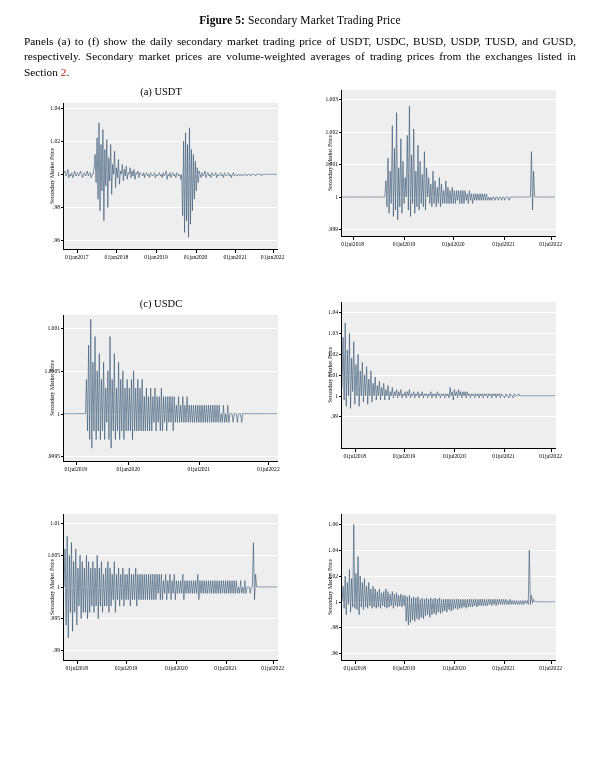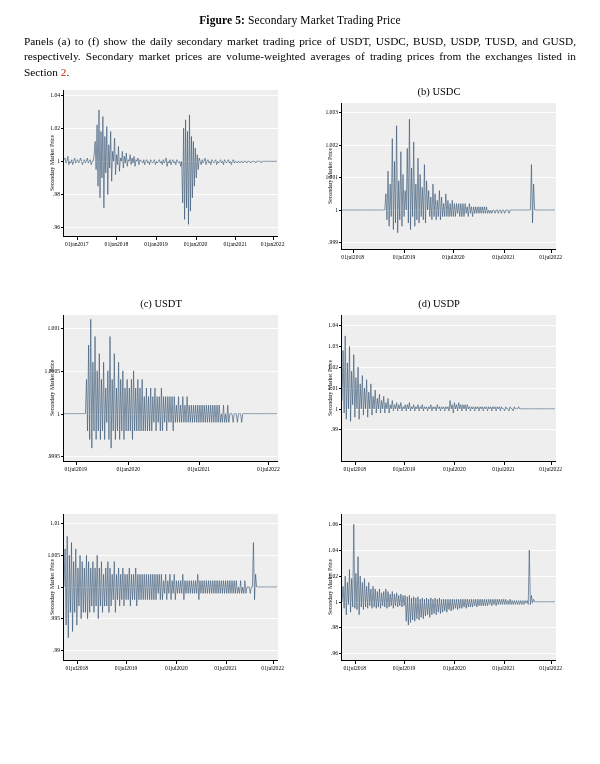--- a/index.html
+++ b/index.html
@@ -135,20 +135,21 @@
     <span>Secondary Market Trading Price</span>
   </div>
 
   <p class="caption">
     <span>Panels (a) to (f) show the daily secondary market trading price of USDT, USDC, BUSD, USDP, TUSD, and GUSD, respectively.  Secondary market prices are volume-weighted averages of trading prices from the exchanges listed in Section </span><span class="ref">2</span><span>.</span>
   </p>
 
   <div class="grid">
 
     <div class="panel">
+      <div class="panel-title">(a) USDT</div>
       <div class="plotwrap">
         <div class="plot">
             <div class="gridline" style="top: 137.705px;"></div>
             <div class="gridline" style="top: 104.523px;"></div>
             <div class="gridline" style="top: 71.3409px;"></div>
             <div class="gridline" style="top: 38.1591px;"></div>
             <div class="gridline" style="top: 4.97727px;"></div>
             <svg viewBox="0 0 214 146" preserveAspectRatio="none">
               <polyline points="0.00,69.68 0.97,68.02 1.95,73.00 2.92,71.34 3.89,66.36 4.86,74.66 5.84,71.34 6.81,73.00 7.78,69.68 8.75,74.66 9.73,71.34 10.70,68.02 11.67,73.00 12.64,71.34 13.62,69.68 14.59,73.00 15.56,71.34 16.53,68.02 17.51,71.34 18.48,74.66 19.45,71.34 20.42,69.68 21.40,73.00 22.37,71.34 23.34,68.02 24.32,73.00 25.29,71.34 26.26,69.68 27.23,74.66 28.21,71.34 29.18,71.34 30.15,64.70 31.12,51.43 32.10,79.64 33.07,34.84 34.04,96.23 35.01,19.91 35.99,107.84 36.96,41.48 37.93,87.93 38.90,26.55 39.88,117.80 40.85,46.45 41.82,82.95 42.79,36.50 43.77,104.52 44.74,54.75 45.71,77.98 46.68,41.48 47.66,91.25 48.63,61.39 49.60,71.34 50.58,48.11 51.55,84.61 52.52,64.70 53.49,74.66 54.47,56.41 55.44,81.30 56.41,68.02 57.38,71.34 58.36,61.39 59.33,77.98 60.30,66.36 61.27,73.00 62.25,63.05 63.22,76.32 64.19,69.68 65.16,71.34 66.14,64.70 67.11,74.66 68.08,68.02 69.05,73.00 70.03,66.36 71.00,76.32 71.97,69.68 72.95,71.34 73.92,68.02 74.89,74.66 75.86,69.68 76.84,71.34 77.81,71.34 78.78,73.00 79.75,69.68 80.73,74.66 81.70,71.34 82.67,69.68 83.64,73.00 84.62,71.34 85.59,74.66 86.56,69.68 87.53,71.34 88.51,73.00 89.48,71.34 90.45,69.68 91.42,74.66 92.40,71.34 93.37,73.00 94.34,71.34 95.32,69.68 96.29,73.00 97.26,71.34 98.23,74.66 99.21,69.68 100.18,73.00 101.15,71.34 102.12,68.02 103.10,76.32 104.07,71.34 105.04,73.00 106.01,69.68 106.99,74.66 107.96,71.34 108.93,69.68 109.90,73.00 110.88,71.34 111.85,74.66 112.82,69.68 113.79,71.34 114.77,73.00 115.74,71.34 116.71,76.32 117.68,71.34 118.66,112.82 119.63,38.16 120.60,129.41 121.58,29.86 122.55,117.80 123.52,41.48 124.49,134.39 125.47,24.89 126.44,121.11 127.41,46.45 128.38,107.84 129.36,51.43 130.33,96.23 131.30,58.07 132.27,87.93 133.25,64.70 134.22,79.64 135.19,68.02 136.16,71.34 137.14,74.66 138.11,69.68 139.08,73.00 140.05,71.34 141.03,68.02 142.00,74.66 142.97,71.34 143.95,69.68 144.92,73.00 145.89,71.34 146.86,74.66 147.84,69.68 148.81,71.34 149.78,73.00 150.75,71.34 151.73,69.68 152.70,74.66 153.67,71.34 154.64,73.00 155.62,71.34 156.59,69.68 157.56,73.00 158.53,71.34 159.51,74.66 160.48,69.68 161.45,71.34 162.42,73.00 163.40,71.34 164.37,69.68 165.34,73.00 166.32,71.34 167.29,74.66 168.26,71.34 169.23,69.68 170.21,73.00 171.18,71.34 172.15,71.34 173.12,73.00 174.10,71.34 175.07,71.34 176.04,73.00 177.01,71.34 177.99,71.34 178.96,73.00 179.93,71.34 180.90,71.34 181.88,71.34 182.85,73.00 183.82,71.34 184.79,71.34 185.77,71.34 186.74,73.00 187.71,71.34 188.68,71.34 189.66,71.34 190.63,71.34 191.60,73.00 192.58,71.34 193.55,71.34 194.52,71.34 195.49,71.34 196.47,71.34 197.44,73.00 198.41,71.34 199.38,71.34 200.36,71.34 201.33,71.34 202.30,71.34 203.27,71.34 204.25,71.34 205.22,71.34 206.19,71.34 207.16,71.34 208.14,71.34 209.11,71.34 210.08,71.34 211.05,71.34 212.03,71.34 213.00,71.34" fill="none" stroke="#2f4f6f" stroke-width="0.6"></polyline>
             </svg>
@@ -175,21 +176,20 @@
           <div class="xtickmark" style="left: 173.61px; top: 151px;"></div>
           <div class="xtick" style="left: 213.2px; top: 155px;">01jan2021</div>
           <div class="xtickmark" style="left: 213.2px; top: 151px;"></div>
           <div class="xtick" style="left: 250.65px; top: 155px;">01jan2022</div>
           <div class="xtickmark" style="left: 250.65px; top: 151px;"></div>
           <div class="ylabel" style="top: 77px;">Secondary Market Price</div>
         </div>
     </div>
 
     <div class="panel">
-      <div class="panel-title">(b) USDC</div>
       <div class="plotwrap">
         <div class="plot">
             <div class="gridline" style="top: 139.511px;"></div>
             <div class="gridline" style="top: 107.067px;"></div>
             <div class="gridline" style="top: 74.6222px;"></div>
             <div class="gridline" style="top: 42.1778px;"></div>
             <div class="gridline" style="top: 9.73333px;"></div>
             <svg viewBox="0 0 214 146" preserveAspectRatio="none">
               <polyline points="0.00,107.07 1.07,107.07 2.14,107.07 3.21,107.07 4.28,107.07 5.35,107.07 6.42,107.07 7.49,107.07 8.56,107.07 9.63,107.07 10.70,107.07 11.77,107.07 12.84,107.07 13.91,107.07 14.98,107.07 16.06,107.07 17.13,107.07 18.20,107.07 19.27,107.07 20.34,107.07 21.41,107.07 22.48,107.07 23.55,107.07 24.62,107.07 25.69,107.07 26.76,107.07 27.83,107.07 28.90,107.07 29.97,107.07 31.04,107.07 32.11,107.07 33.18,107.07 34.25,107.07 35.32,107.07 36.39,107.07 37.46,107.07 38.53,107.07 39.60,107.07 40.67,107.07 41.74,107.07 42.81,107.07 43.88,90.84 44.95,116.80 46.03,68.13 47.10,123.29 48.17,81.11 49.24,113.56 50.31,35.69 51.38,126.53 52.45,58.40 53.52,120.04 54.59,22.71 55.66,129.78 56.73,77.87 57.80,116.80 58.87,48.67 59.94,123.29 61.01,71.38 62.08,113.56 63.15,87.60 64.22,107.07 65.29,45.42 66.36,120.04 67.43,16.22 68.50,126.53 69.57,64.89 70.64,113.56 71.71,38.93 72.78,123.29 73.85,81.11 74.92,116.80 75.99,55.16 77.07,120.04 78.14,71.38 79.21,113.56 80.28,84.36 81.35,116.80 82.42,61.64 83.49,120.04 84.56,77.87 85.63,107.07 86.70,87.60 87.77,113.56 88.84,94.09 89.91,116.80 90.98,81.11 92.05,113.56 93.12,90.84 94.19,116.80 95.26,97.33 96.33,113.56 97.40,87.60 98.47,116.80 99.54,94.09 100.61,113.56 101.68,100.58 102.75,113.56 103.82,90.84 104.89,113.56 105.96,97.33 107.04,113.56 108.11,100.58 109.18,113.56 110.25,97.33 111.32,113.56 112.39,100.58 113.46,113.56 114.53,100.58 115.60,110.31 116.67,100.58 117.74,113.56 118.81,100.58 119.88,113.56 120.95,100.58 122.02,113.56 123.09,100.58 124.16,110.31 125.23,103.82 126.30,113.56 127.37,100.58 128.44,110.31 129.51,103.82 130.58,113.56 131.65,103.82 132.72,110.31 133.79,103.82 134.86,110.31 135.93,103.82 137.01,110.31 138.08,103.82 139.15,110.31 140.22,103.82 141.29,110.31 142.36,103.82 143.43,110.31 144.50,103.82 145.57,110.31 146.64,107.07 147.71,110.31 148.78,107.07 149.85,110.31 150.92,107.07 151.99,107.07 153.06,110.31 154.13,107.07 155.20,107.07 156.27,110.31 157.34,107.07 158.41,107.07 159.48,110.31 160.55,107.07 161.62,107.07 162.69,110.31 163.76,107.07 164.83,107.07 165.90,107.07 166.97,110.31 168.05,107.07 169.12,107.07 170.19,107.07 171.26,107.07 172.33,107.07 173.40,107.07 174.47,107.07 175.54,107.07 176.61,107.07 177.68,107.07 178.75,107.07 179.82,107.07 180.89,107.07 181.96,107.07 183.03,107.07 184.10,107.07 185.17,107.07 186.24,107.07 187.31,107.07 188.38,107.07 189.45,61.64 190.52,120.04 191.59,81.11 192.66,107.07 193.73,107.07 194.80,107.07 195.87,107.07 196.94,107.07 198.02,107.07 199.09,107.07 200.16,107.07 201.23,107.07 202.30,107.07 203.37,107.07 204.44,107.07 205.51,107.07 206.58,107.07 207.65,107.07 208.72,107.07 209.79,107.07 210.86,107.07 211.93,107.07 213.00,107.07" fill="none" stroke="#2f4f6f" stroke-width="0.6"></polyline>
             </svg>
@@ -214,21 +214,21 @@
           <div class="xtickmark" style="left: 153.28px; top: 151px;"></div>
           <div class="xtick" style="left: 203.57px; top: 155px;">01jul2021</div>
           <div class="xtickmark" style="left: 203.57px; top: 151px;"></div>
           <div class="xtick" style="left: 250.65px; top: 155px;">01jul2022</div>
           <div class="xtickmark" style="left: 250.65px; top: 151px;"></div>
           <div class="ylabel" style="top: 77px;">Secondary Market Price</div>
         </div>
     </div>
 
     <div class="panel">
-      <div class="panel-title">(c) USDT</div>
+      <div class="panel-title">(c) USDC</div>
       <div class="plotwrap">
         <div class="plot">
             <div class="gridline" style="top: 141.706px;"></div>
             <div class="gridline" style="top: 98.7647px;"></div>
             <div class="gridline" style="top: 55.8235px;"></div>
             <div class="gridline" style="top: 12.8824px;"></div>
             <svg viewBox="0 0 214 146" preserveAspectRatio="none">
               <polyline points="0.00,98.76 1.07,98.76 2.14,98.76 3.21,98.76 4.28,98.76 5.35,98.76 6.42,98.76 7.49,98.76 8.56,98.76 9.63,98.76 10.70,98.76 11.77,98.76 12.84,98.76 13.91,98.76 14.98,98.76 16.06,98.76 17.13,98.76 18.20,98.76 19.27,98.76 20.34,98.76 21.41,98.76 22.48,64.41 23.55,115.94 24.62,30.06 25.69,124.53 26.76,4.29 27.83,133.12 28.90,47.24 29.97,115.94 31.04,21.47 32.11,124.53 33.18,55.82 34.25,115.94 35.32,38.65 36.39,124.53 37.46,64.41 38.53,115.94 39.60,47.24 40.67,124.53 41.74,73.00 42.81,107.35 43.88,55.82 44.95,124.53 46.03,21.47 47.10,133.12 48.17,64.41 49.24,115.94 50.31,38.65 51.38,124.53 52.45,73.00 53.52,115.94 54.59,47.24 55.66,124.53 56.73,64.41 57.80,115.94 58.87,55.82 59.94,124.53 61.01,73.00 62.08,115.94 63.15,64.41 64.22,115.94 65.29,73.00 66.36,115.94 67.43,64.41 68.50,124.53 69.57,55.82 70.64,115.94 71.71,73.00 72.78,115.94 73.85,64.41 74.92,115.94 75.99,73.00 77.07,115.94 78.14,64.41 79.21,115.94 80.28,81.59 81.35,115.94 82.42,73.00 83.49,115.94 84.56,81.59 85.63,115.94 86.70,73.00 87.77,115.94 88.84,81.59 89.91,107.35 90.98,73.00 92.05,115.94 93.12,81.59 94.19,107.35 95.26,81.59 96.33,115.94 97.40,73.00 98.47,115.94 99.54,81.59 100.61,107.35 101.68,81.59 102.75,115.94 103.82,81.59 104.89,107.35 105.96,81.59 107.04,107.35 108.11,81.59 109.18,115.94 110.25,81.59 111.32,107.35 112.39,90.18 113.46,107.35 114.53,81.59 115.60,107.35 116.67,90.18 117.74,107.35 118.81,81.59 119.88,107.35 120.95,90.18 122.02,107.35 123.09,81.59 124.16,107.35 125.23,90.18 126.30,107.35 127.37,90.18 128.44,107.35 129.51,90.18 130.58,107.35 131.65,90.18 132.72,107.35 133.79,90.18 134.86,107.35 135.93,90.18 137.01,107.35 138.08,90.18 139.15,107.35 140.22,90.18 141.29,107.35 142.36,90.18 143.43,107.35 144.50,90.18 145.57,107.35 146.64,90.18 147.71,107.35 148.78,90.18 149.85,107.35 150.92,90.18 151.99,107.35 153.06,90.18 154.13,107.35 155.20,90.18 156.27,107.35 157.34,98.76 158.41,107.35 159.48,90.18 160.55,107.35 161.62,98.76 162.69,107.35 163.76,90.18 164.83,107.35 165.90,98.76 166.97,98.76 168.05,98.76 169.12,107.35 170.19,98.76 171.26,98.76 172.33,98.76 173.40,107.35 174.47,98.76 175.54,98.76 176.61,98.76 177.68,107.35 178.75,98.76 179.82,98.76 180.89,98.76 181.96,98.76 183.03,98.76 184.10,98.76 185.17,98.76 186.24,98.76 187.31,98.76 188.38,98.76 189.45,98.76 190.52,98.76 191.59,98.76 192.66,98.76 193.73,98.76 194.80,98.76 195.87,98.76 196.94,98.76 198.02,98.76 199.09,98.76 200.16,98.76 201.23,98.76 202.30,98.76 203.37,98.76 204.44,98.76 205.51,98.76 206.58,98.76 207.65,98.76 208.72,98.76 209.79,98.76 210.86,98.76 211.93,98.76 213.00,98.76" fill="none" stroke="#2f4f6f" stroke-width="0.6"></polyline>
             </svg>
           </div>
@@ -248,21 +248,20 @@
           <div class="xtickmark" style="left: 106.2px; top: 151px;"></div>
           <div class="xtick" style="left: 176.82px; top: 155px;">01jul2021</div>
           <div class="xtickmark" style="left: 176.82px; top: 151px;"></div>
           <div class="xtick" style="left: 246.37px; top: 155px;">01jul2022</div>
           <div class="xtickmark" style="left: 246.37px; top: 151px;"></div>
           <div class="ylabel" style="top: 77px;">Secondary Market Price</div>
         </div>
     </div>
 
     <div class="panel">
-      <div class="panel-title">(d) USDP</div>
       <div class="plotwrap">
         <div class="plot">
             <div class="gridline" style="top: 114.714px;"></div>
             <div class="gridline" style="top: 93.8571px;"></div>
             <div class="gridline" style="top: 73px;"></div>
             <div class="gridline" style="top: 52.1429px;"></div>
             <div class="gridline" style="top: 31.2857px;"></div>
             <div class="gridline" style="top: 10.4286px;"></div>
             <svg viewBox="0 0 214 146" preserveAspectRatio="none">
               <polyline points="0.00,85.51 1.07,35.46 2.14,98.03 3.21,20.86 4.28,104.29 5.35,47.97 6.42,93.86 7.49,31.29 8.56,106.37 9.63,56.31 10.70,89.69 11.77,39.63 12.84,102.20 13.91,62.57 14.98,93.86 16.06,52.14 17.13,104.29 18.20,68.83 19.27,93.86 20.34,60.49 21.41,100.11 22.48,73.00 23.55,93.86 24.62,64.66 25.69,102.20 26.76,77.17 27.83,93.86 28.90,68.83 29.97,100.11 31.04,81.34 32.11,93.86 33.18,75.09 34.25,98.03 35.32,83.43 36.39,93.86 37.46,79.26 38.53,98.03 39.60,85.51 40.67,93.86 41.74,81.34 42.81,98.03 43.88,87.60 44.95,93.86 46.03,83.43 47.10,98.03 48.17,89.69 49.24,93.86 50.31,85.51 51.38,95.94 52.45,89.69 53.52,93.86 54.59,87.60 55.66,95.94 56.73,89.69 57.80,93.86 58.87,87.60 59.94,95.94 61.01,91.77 62.08,93.86 63.15,89.69 64.22,95.94 65.29,89.69 66.36,93.86 67.43,87.60 68.50,95.94 69.57,91.77 70.64,93.86 71.71,89.69 72.78,95.94 73.85,91.77 74.92,93.86 75.99,89.69 77.07,95.94 78.14,91.77 79.21,93.86 80.28,89.69 81.35,95.94 82.42,91.77 83.49,93.86 84.56,91.77 85.63,95.94 86.70,91.77 87.77,93.86 88.84,89.69 89.91,95.94 90.98,91.77 92.05,93.86 93.12,91.77 94.19,95.94 95.26,89.69 96.33,93.86 97.40,91.77 98.47,95.94 99.54,91.77 100.61,93.86 101.68,91.77 102.75,95.94 103.82,91.77 104.89,93.86 105.96,91.77 107.04,95.94 108.11,85.51 109.18,93.86 110.25,89.69 111.32,98.03 112.39,87.60 113.46,93.86 114.53,89.69 115.60,95.94 116.67,87.60 117.74,93.86 118.81,89.69 119.88,95.94 120.95,89.69 122.02,93.86 123.09,89.69 124.16,95.94 125.23,89.69 126.30,93.86 127.37,91.77 128.44,95.94 129.51,91.77 130.58,93.86 131.65,91.77 132.72,95.94 133.79,91.77 134.86,93.86 135.93,91.77 137.01,95.94 138.08,91.77 139.15,93.86 140.22,91.77 141.29,95.94 142.36,91.77 143.43,93.86 144.50,91.77 145.57,95.94 146.64,91.77 147.71,93.86 148.78,91.77 149.85,95.94 150.92,91.77 151.99,93.86 153.06,91.77 154.13,95.94 155.20,91.77 156.27,93.86 157.34,91.77 158.41,95.94 159.48,91.77 160.55,93.86 161.62,93.86 162.69,95.94 163.76,91.77 164.83,93.86 165.90,93.86 166.97,95.94 168.05,91.77 169.12,93.86 170.19,93.86 171.26,95.94 172.33,91.77 173.40,93.86 174.47,93.86 175.54,93.86 176.61,91.77 177.68,93.86 178.75,93.86 179.82,93.86 180.89,93.86 181.96,93.86 183.03,93.86 184.10,93.86 185.17,93.86 186.24,93.86 187.31,93.86 188.38,93.86 189.45,93.86 190.52,93.86 191.59,93.86 192.66,93.86 193.73,93.86 194.80,93.86 195.87,93.86 196.94,93.86 198.02,93.86 199.09,93.86 200.16,93.86 201.23,93.86 202.30,93.86 203.37,93.86 204.44,93.86 205.51,93.86 206.58,93.86 207.65,93.86 208.72,93.86 209.79,93.86 210.86,93.86 211.93,93.86 213.00,93.86" fill="none" stroke="#2f4f6f" stroke-width="0.6"></polyline>

